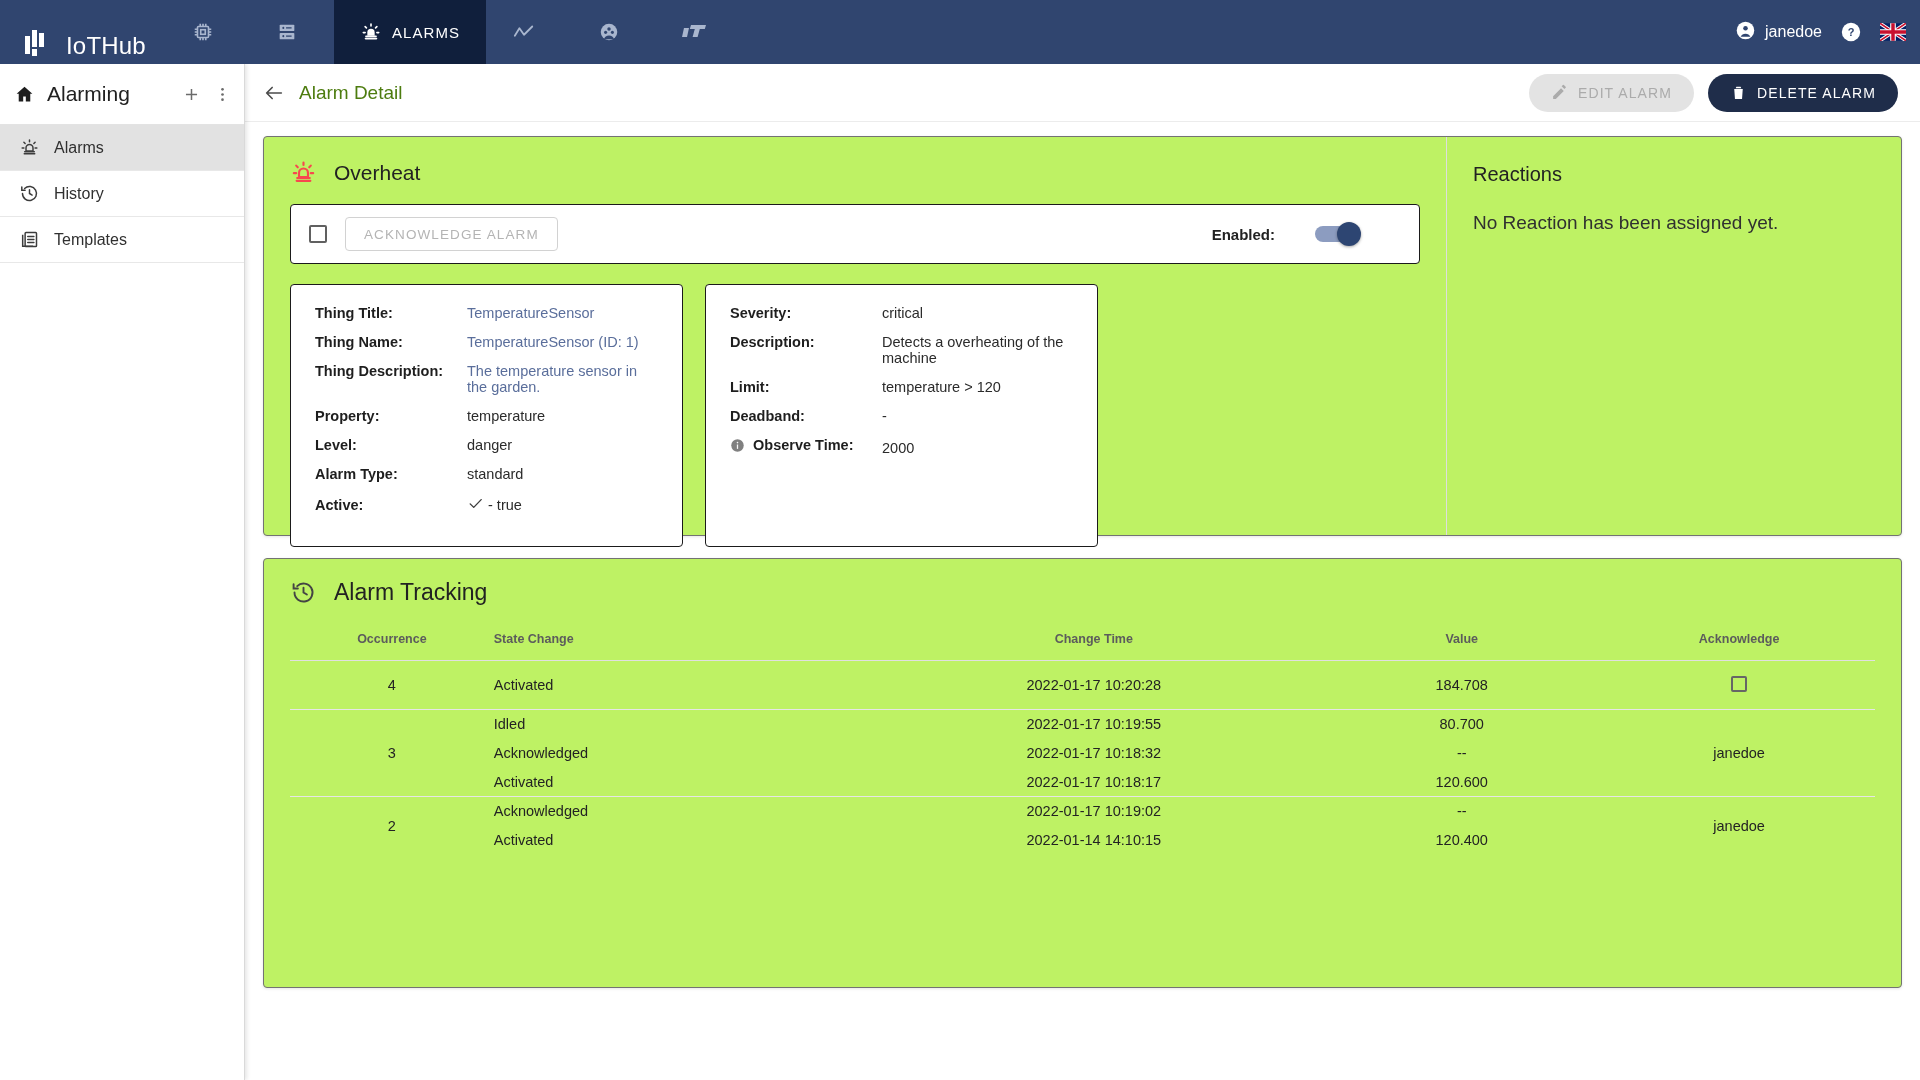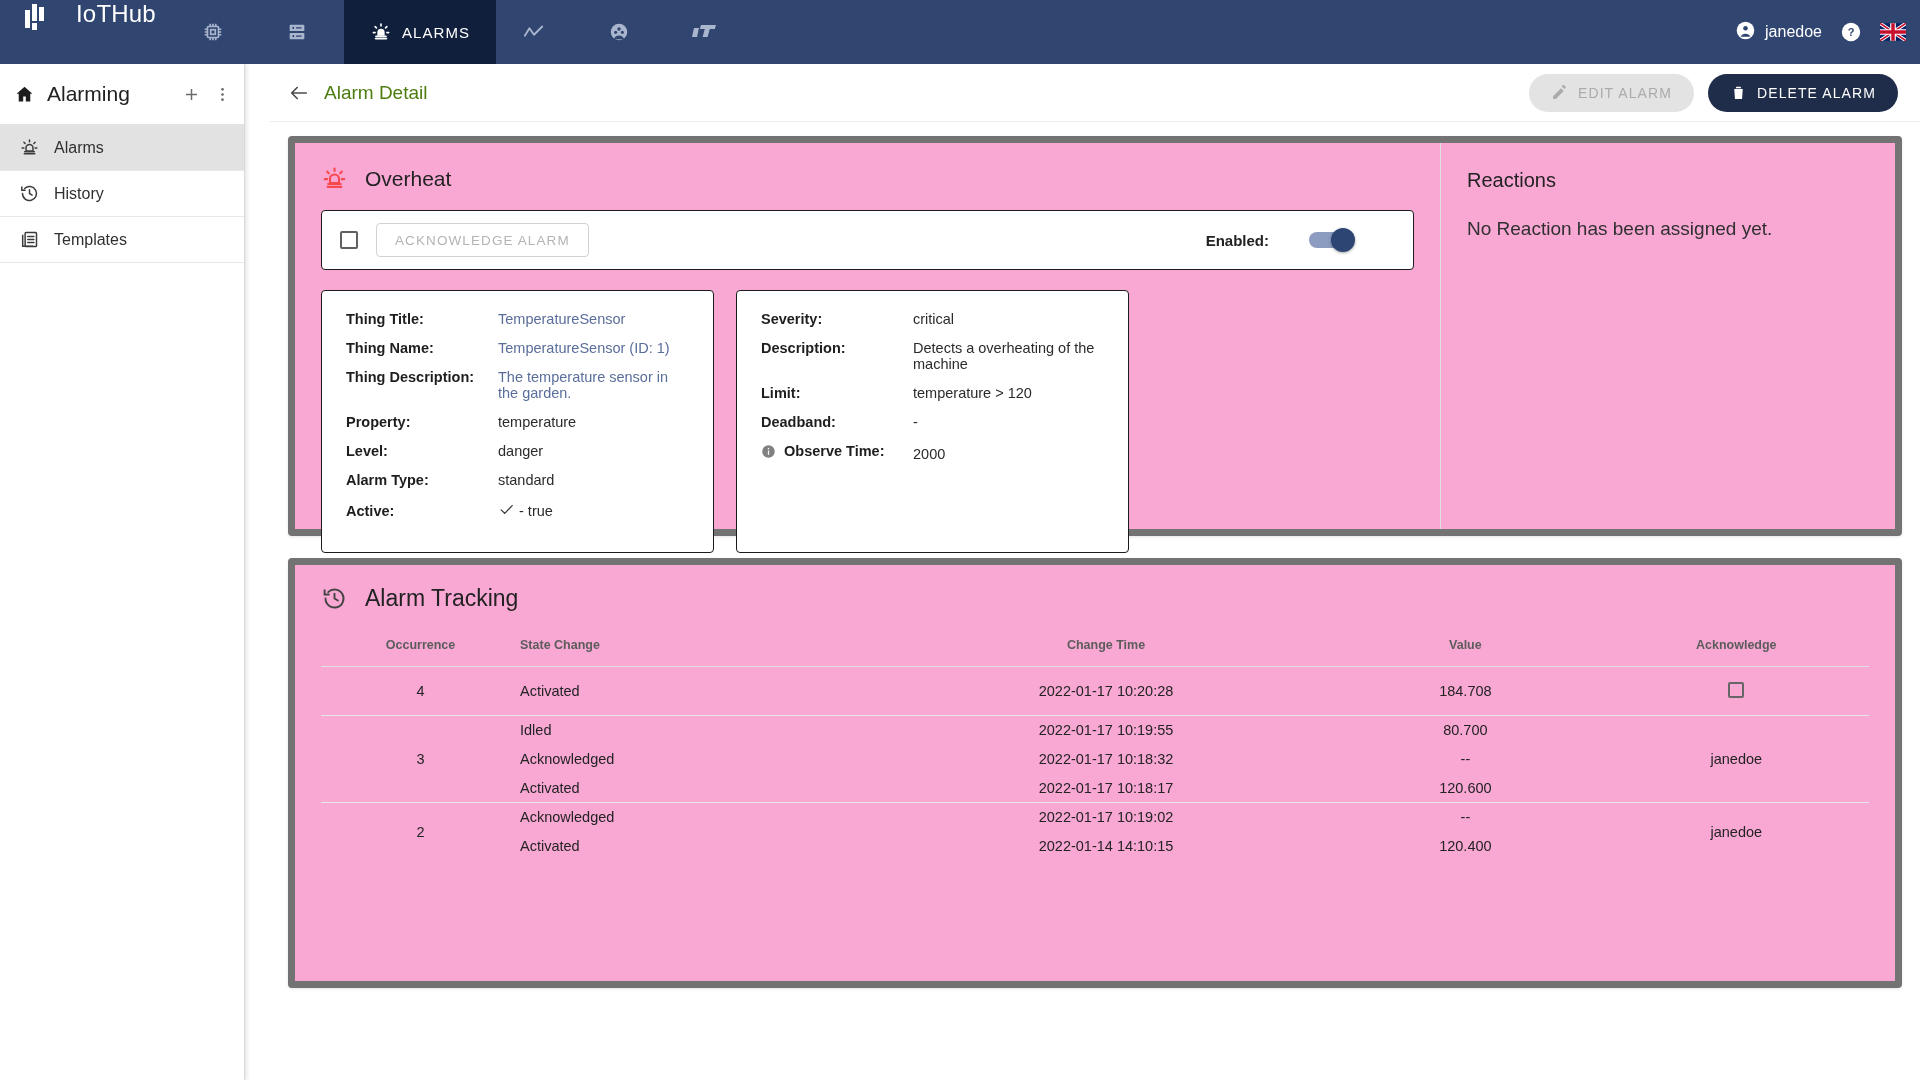--- a/index.html
+++ b/index.html
@@ -9,39 +9,39 @@
     background: #ffffff;
     overflow: hidden;
   }
   body { position: relative; }
 
   
   .topbar {
     height: 64px; background: #30456f; display: flex; align-items: stretch;
     position: relative; z-index: 30;
   }
-  .brand { display: flex; align-items: flex-start; gap: 20px; padding: 0 20px 4px 22px; }
+  .brand { display: flex; align-items: flex-end; gap: 10px; padding: 0 20px 4px 22px; }
   .brand-logo { width: 34px; height: 34px; display: block; }
   .brand-name { color: #fff; font-size: 24px; letter-spacing: .2px; }
   .nav-items { display: flex; align-items: stretch; }
   .nav-item {
     display: flex; align-items: center; gap: 10px;
     padding: 0 26px; cursor: pointer; color: #a9b6ce;
   }
   .nav-item svg { display: block; }
   .nav-item.active { background: #101f3c; color: #ffffff; }
   .nav-item .nav-label { font-size: 15px; letter-spacing: 1.1px; }
   .top-right {
     margin-left: auto; display: flex; align-items: center; gap: 18px; padding-right: 14px;
   }
   .user-chip { display: flex; align-items: center; gap: 9px; color: #fff; font-size: 16px; cursor: pointer; }
   .flag { width: 26px; height: 18px; display: block; cursor: pointer; }
 
   
-  .body-wrap { display: flex; height: calc(1080px - 64px); gap: 25px; }
+  .body-wrap { display: flex; height: calc(1080px - 64px); }
 
   
   .sidebar {
     width: 245px; flex: 0 0 245px; background: #ffffff;
     border-right: 1px solid #d9d9d9; box-shadow: 2px 0 4px rgba(0,0,0,.10);
     position: relative; z-index: 20;
   }
   .sb-header {
     display: flex; align-items: center; height: 60px; padding: 0 12px 0 14px; gap: 12px;
   }
@@ -69,21 +69,21 @@
     display: inline-flex; align-items: center; gap: 10px; height: 38px;
     padding: 0 22px; border-radius: 19px; font-size: 14px; letter-spacing: 1.1px;
     border: none; cursor: pointer; font-family: inherit;
   }
   .btn-disabled { background: #e3e3e3; color: #ababab; cursor: default; }
   .btn-dark { background: #1f2d4a; color: #ffffff; }
 
   .content { flex: 1; overflow: hidden; padding: 14px 18px 0 18px; background: #fff; }
 
   .card {
-    background: #f9a8d4; border: 7px solid #737373; border-radius: 4px;
+    background: #bef264; border: 1px solid #737373; border-radius: 4px;
     box-shadow: 0 1px 3px rgba(0,0,0,.10);
   }
   .card-alarm { display: flex; height: 400px; margin-bottom: 22px; }
   .alarm-left { flex: 1; padding: 22px 26px 0 26px; min-width: 0; }
   .alarm-right {
     width: 455px; flex: 0 0 455px; border-left: 1px solid #dedede; padding: 26px 26px 0 26px;
   }
 
   .alarm-head { display: flex; align-items: center; gap: 17px; margin-bottom: 18px; }
   .alarm-head .title { font-size: 21px; color: #222; }

